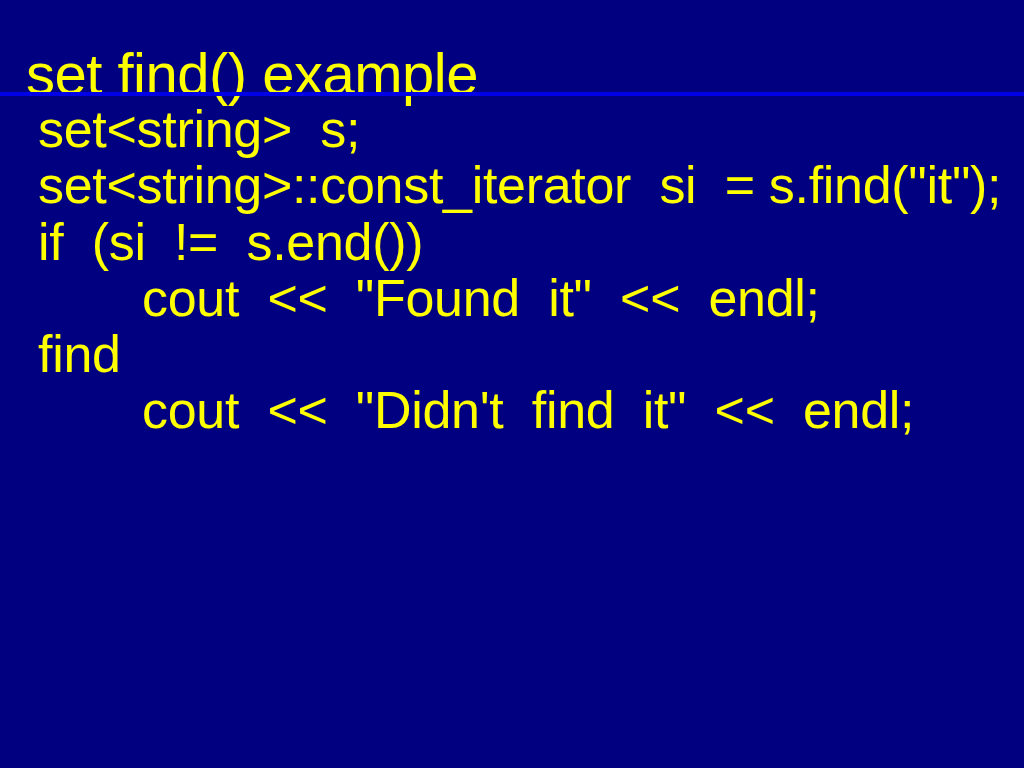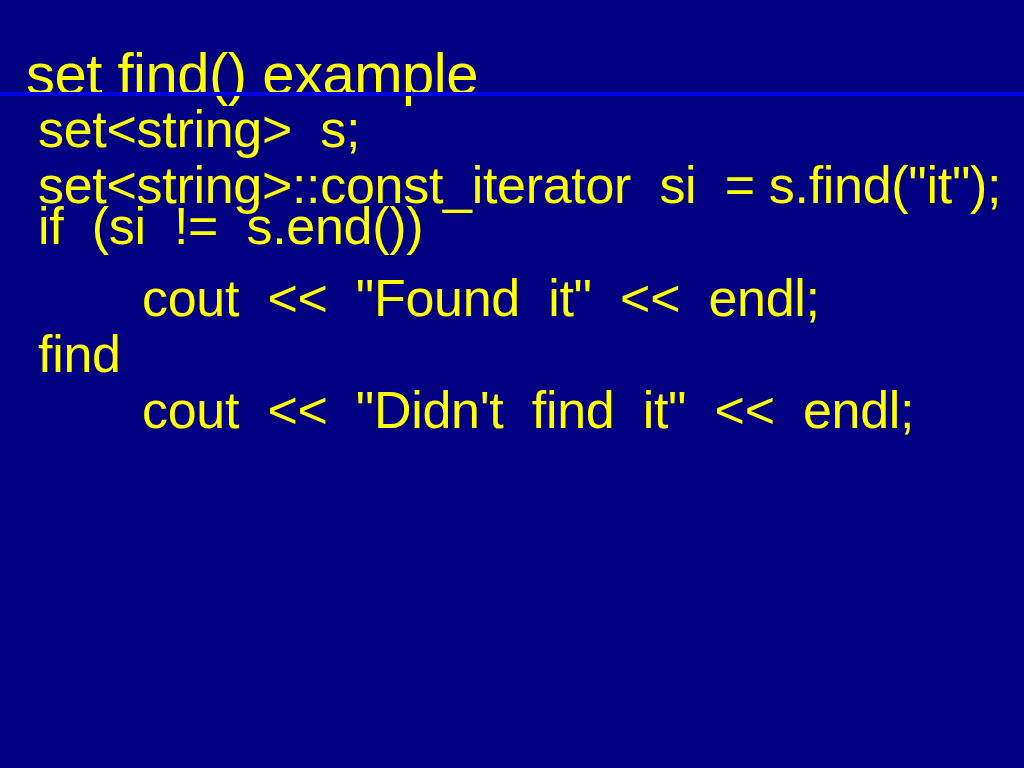--- a/index.html
+++ b/index.html
@@ -64,21 +64,21 @@
     line-height: 50px;
     color: #ffff00;
     white-space: pre;
     letter-spacing: -0.3px;
   }
   .code-line.indent {
     left: 142px;
   }
   .ln0 { top: 4px; }
   .ln1 { top: 60px; text-align: center; }
-  .ln2 { top: 101px; }
+  .ln2 { top: 117px; }
   .ln3 { top: 173px; }
   .ln4 { top: 229px; }
   .ln5 { top: 285px; }
 </style>
 </head>
 <body>
 
 <div id="slide">
 
   <div id="title-area">

